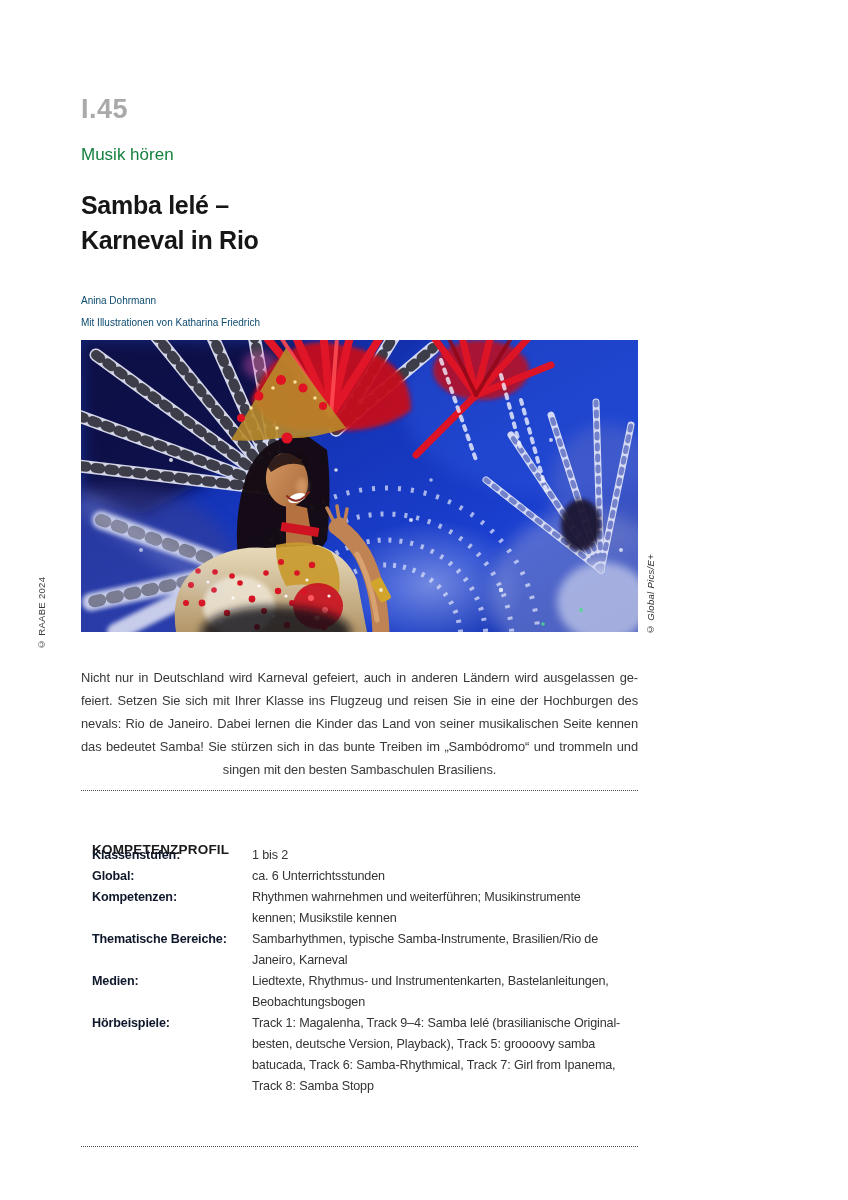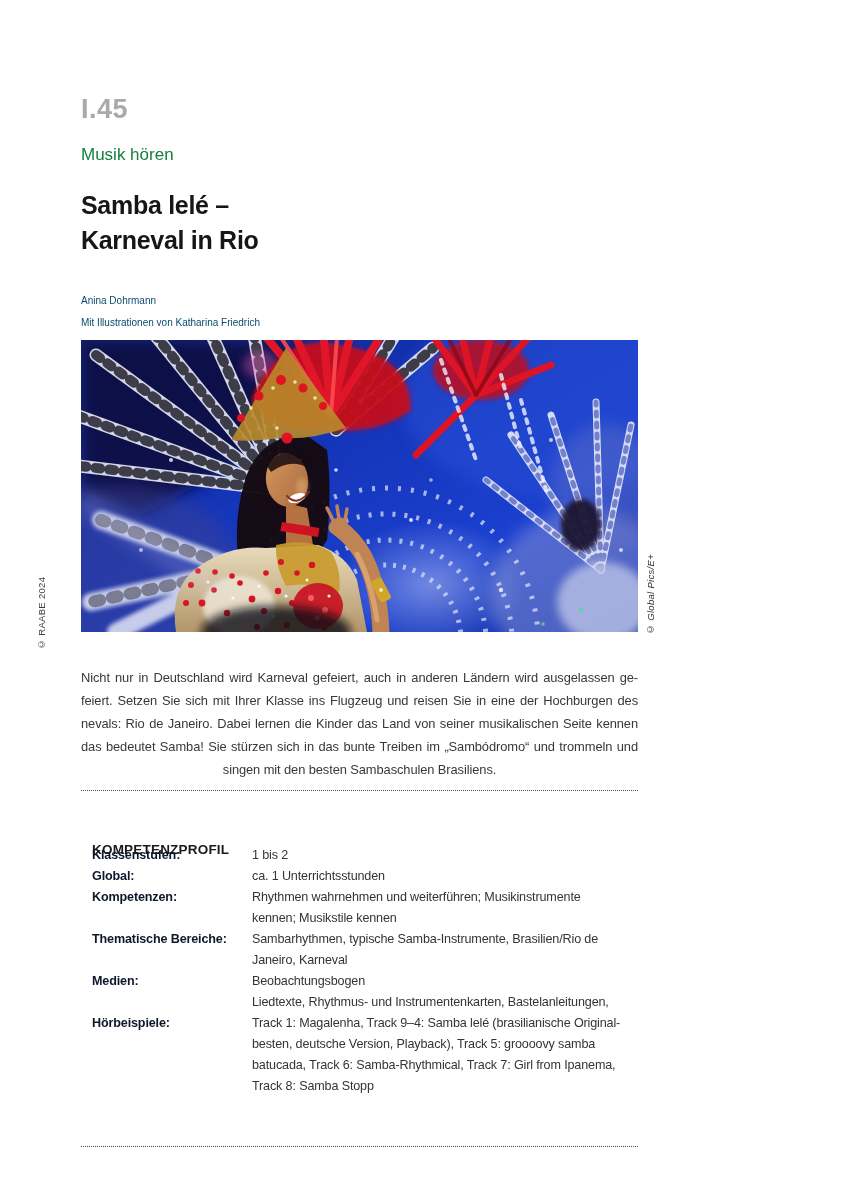--- a/index.html
+++ b/index.html
@@ -333,42 +333,42 @@
   <div class="kp-table">
     <div class="kp-row">
       <div class="kp-label">Klassenstufen:</div>
       <div class="kp-value">
         <div>1 bis 2</div>
       </div>
     </div>
     <div class="kp-row">
       <div class="kp-label">Global:</div>
       <div class="kp-value">
-        <div>ca. 1 Unterrichtsstunden</div>
+        <div>ca. 6 Unterrichtsstunden</div>
       </div>
     </div>
     <div class="kp-row">
       <div class="kp-label">Kompetenzen:</div>
       <div class="kp-value">
         <div>Rhythmen wahrnehmen und weiterführen; Musikinstrumente</div>
         <div>kennen; Musikstile kennen</div>
       </div>
     </div>
     <div class="kp-row">
       <div class="kp-label">Thematische Bereiche:</div>
       <div class="kp-value">
         <div>Sambarhythmen, typische Samba-Instrumente, Brasilien/Rio de</div>
         <div>Janeiro, Karneval</div>
       </div>
     </div>
     <div class="kp-row">
       <div class="kp-label">Medien:</div>
       <div class="kp-value">
+        <div>Liedtexte, Rhythmus- und Instrumentenkarten, Bastelanleitungen,</div>
         <div>Beobachtungsbogen</div>
-        <div>Liedtexte, Rhythmus- und Instrumentenkarten, Bastelanleitungen,</div>
       </div>
     </div>
     <div class="kp-row">
       <div class="kp-label">Hörbeispiele:</div>
       <div class="kp-value">
         <div>Track 1: Magalenha, Track 9–4: Samba lelé (brasilianische Original-</div>
         <div>besten, deutsche Version, Playback), Track 5: groooovy samba</div>
         <div>batucada, Track 6: Samba-Rhythmical, Track 7: Girl from Ipanema,</div>
         <div>Track 8: Samba Stopp</div>
       </div>

